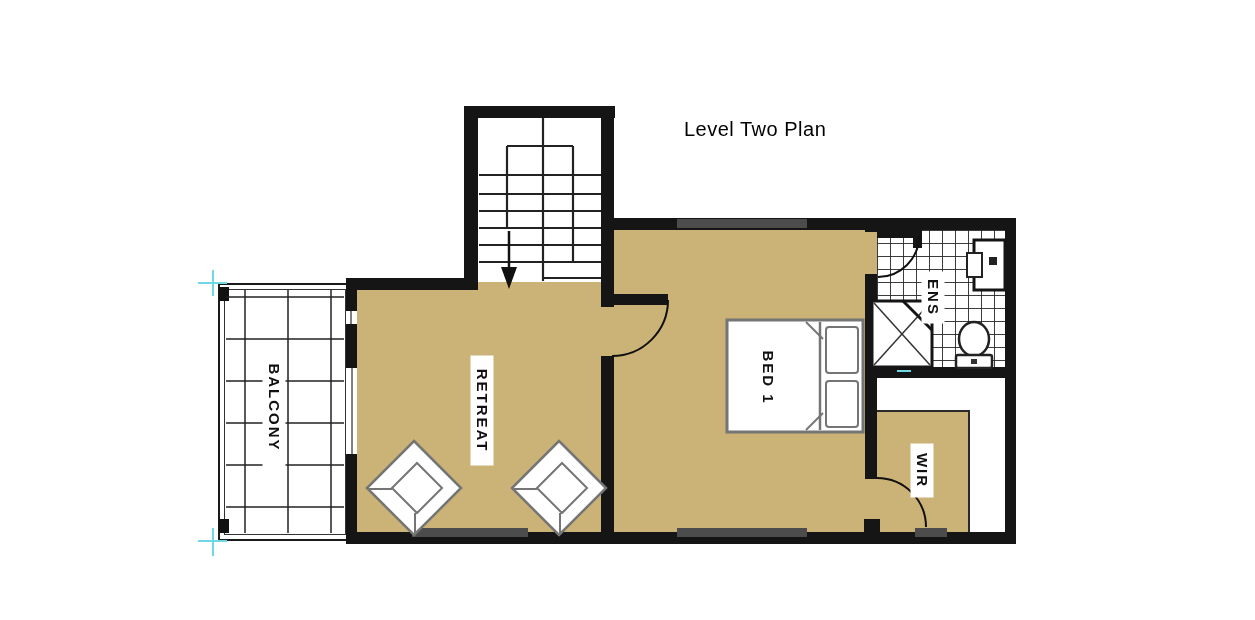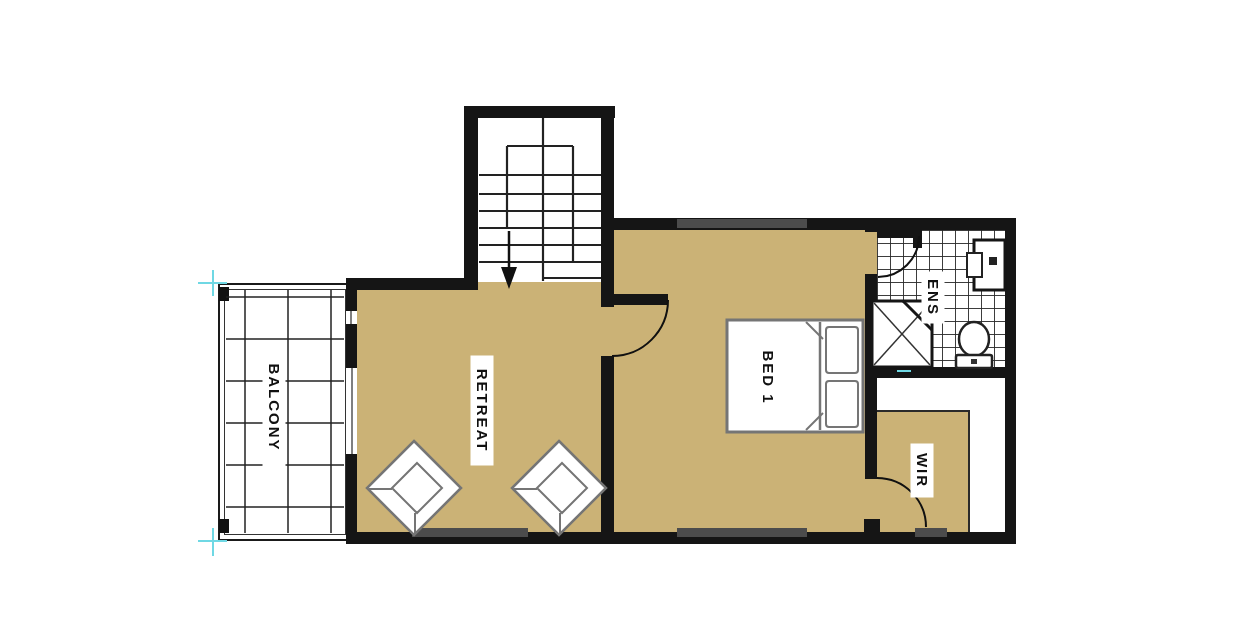--- a/index.html
+++ b/index.html
@@ -165,19 +165,20 @@
 
     <g class="s-cyan" stroke-width="2">
       <line x1="198" y1="283" x2="227" y2="283"></line>
       <line x1="213" y1="270" x2="213" y2="296"></line>
       <line x1="198" y1="541" x2="227" y2="541"></line>
       <line x1="213" y1="528" x2="213" y2="556"></line>
       <line x1="897" y1="371" x2="911" y2="371"></line>
     </g>
   </svg>
 
+  <div id="title" style="left:684px;top:118px;">Level Two Plan</div>
   <div class="rlabel" style="left:214px;top:396px;width:116px;">BALCONY</div>
   <div class="rlabel" style="left:427px;top:399px;width:106px;">RETREAT</div>
   <div class="rlabel" style="left:724px;top:366px;width:84px;">BED 1</div>
   <div class="rlabel" style="left:907px;top:286px;width:48px;">ENS</div>
   <div class="rlabel" style="left:895px;top:459px;width:50px;">WIR</div>
 
 </div>
 
 </body></html>

